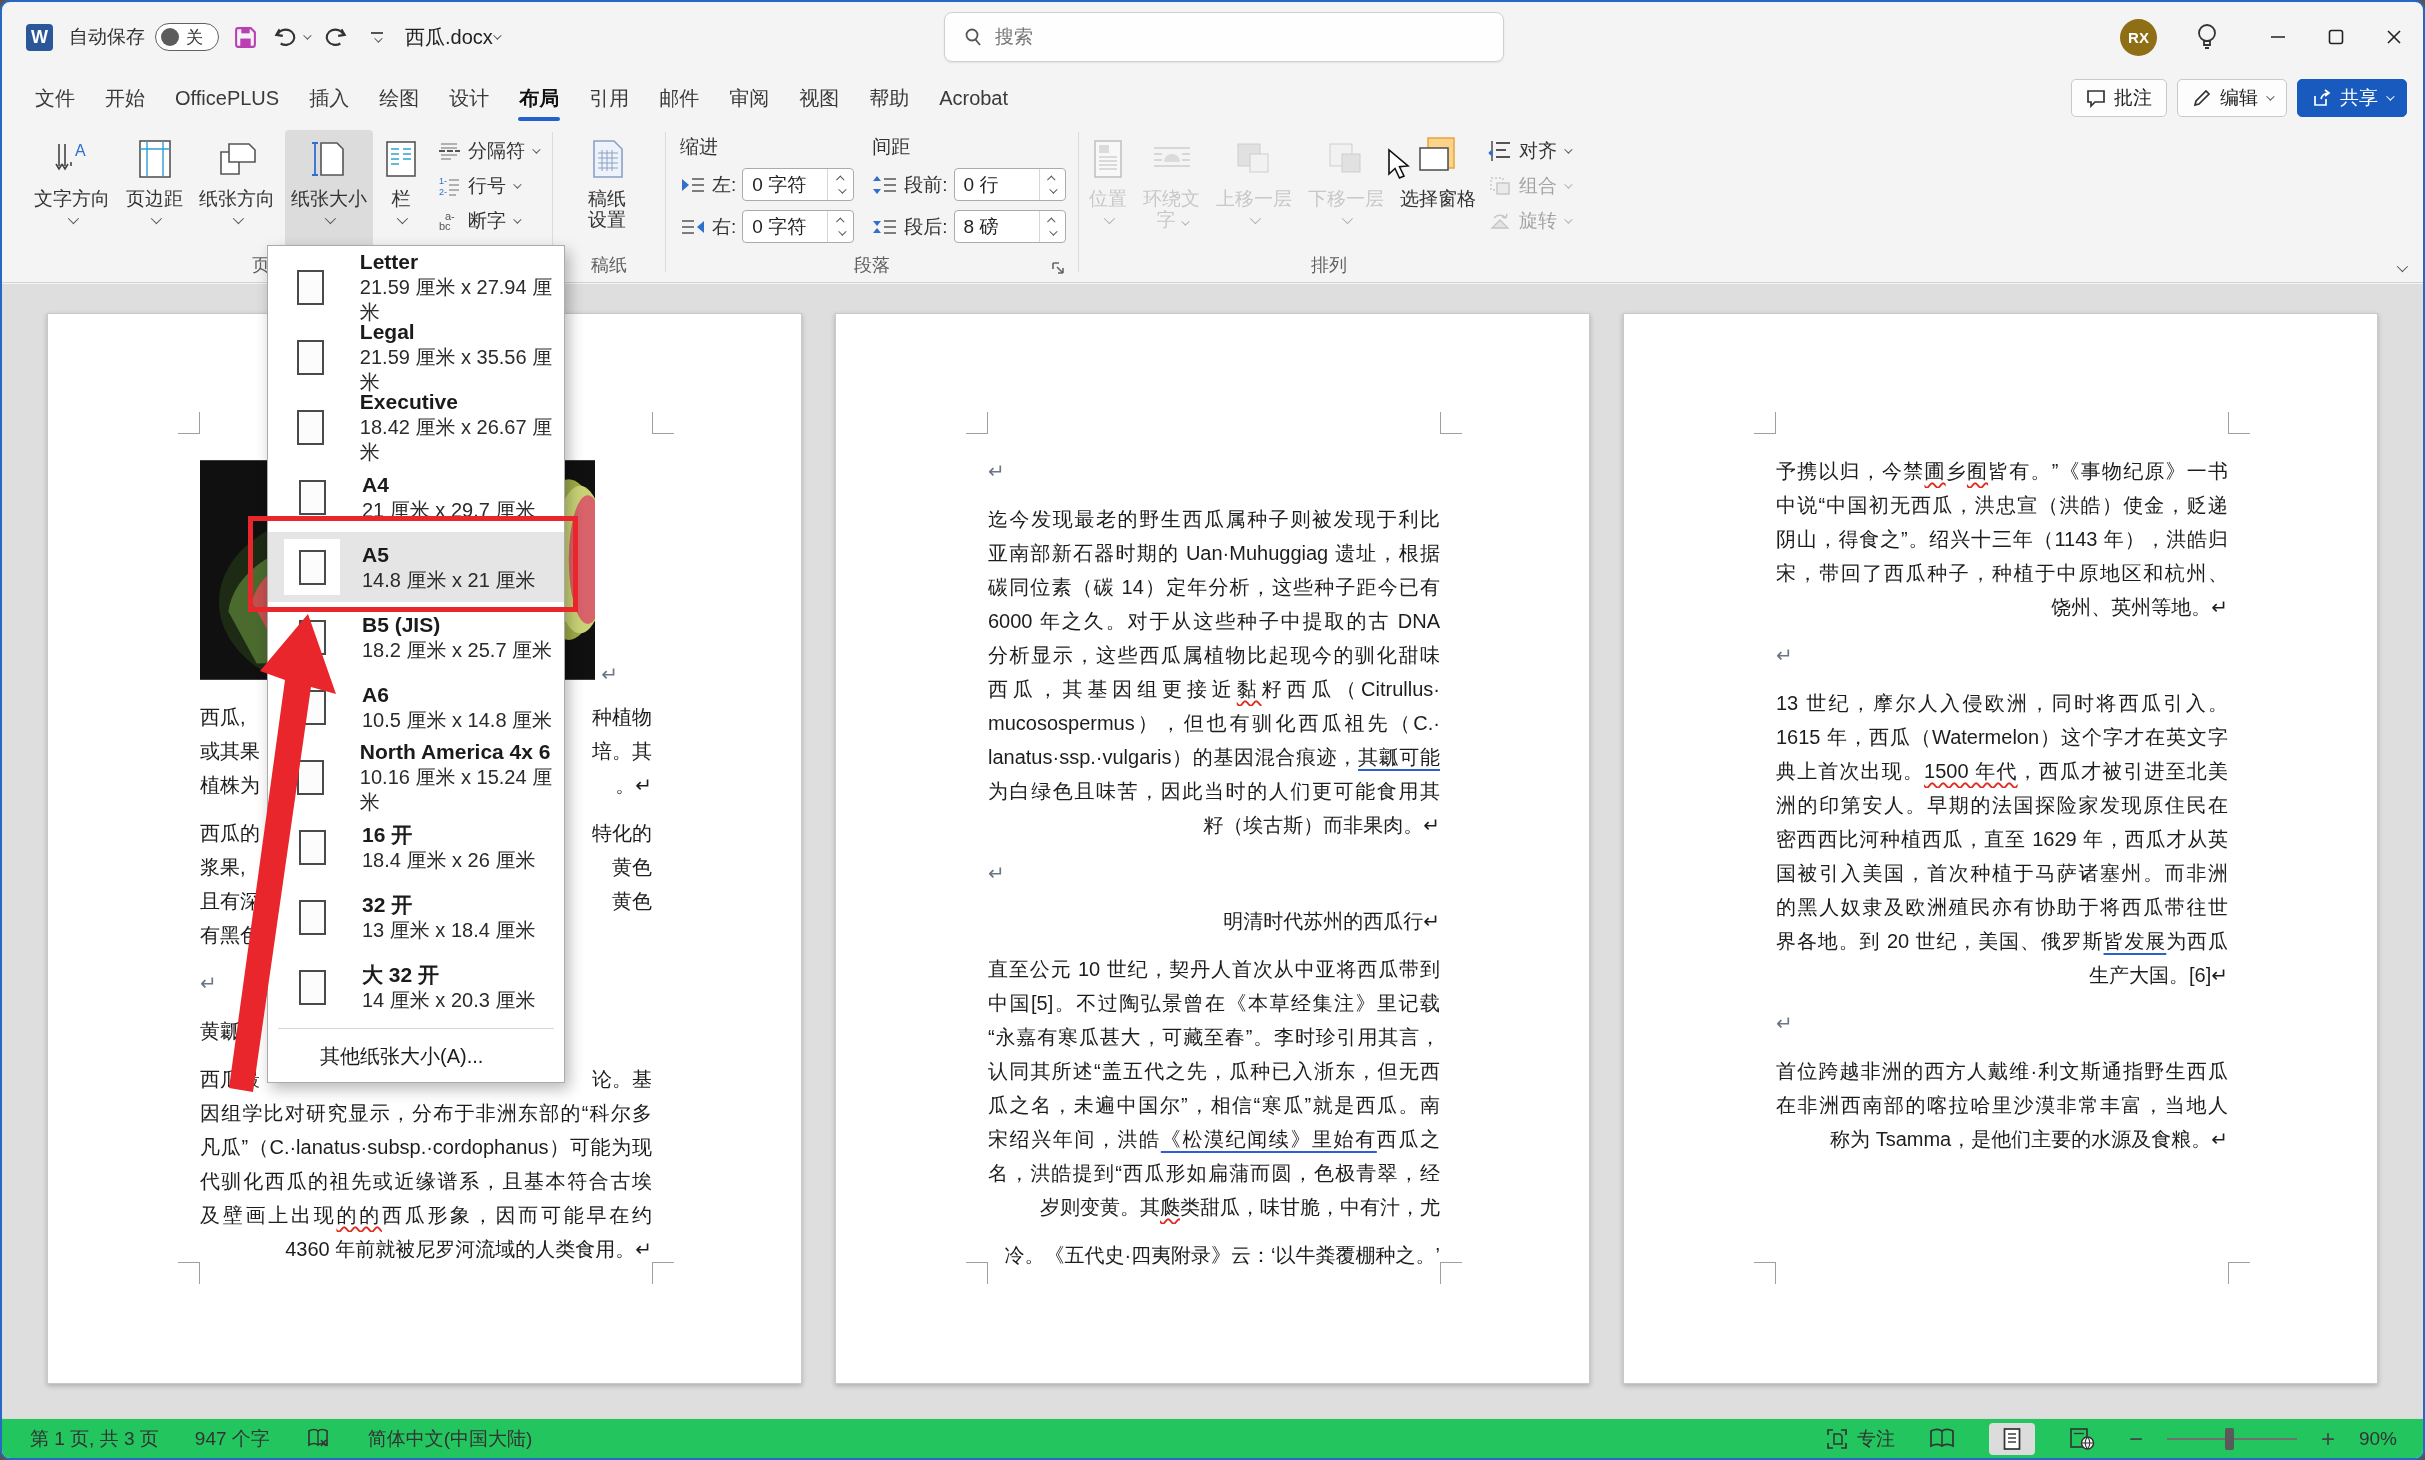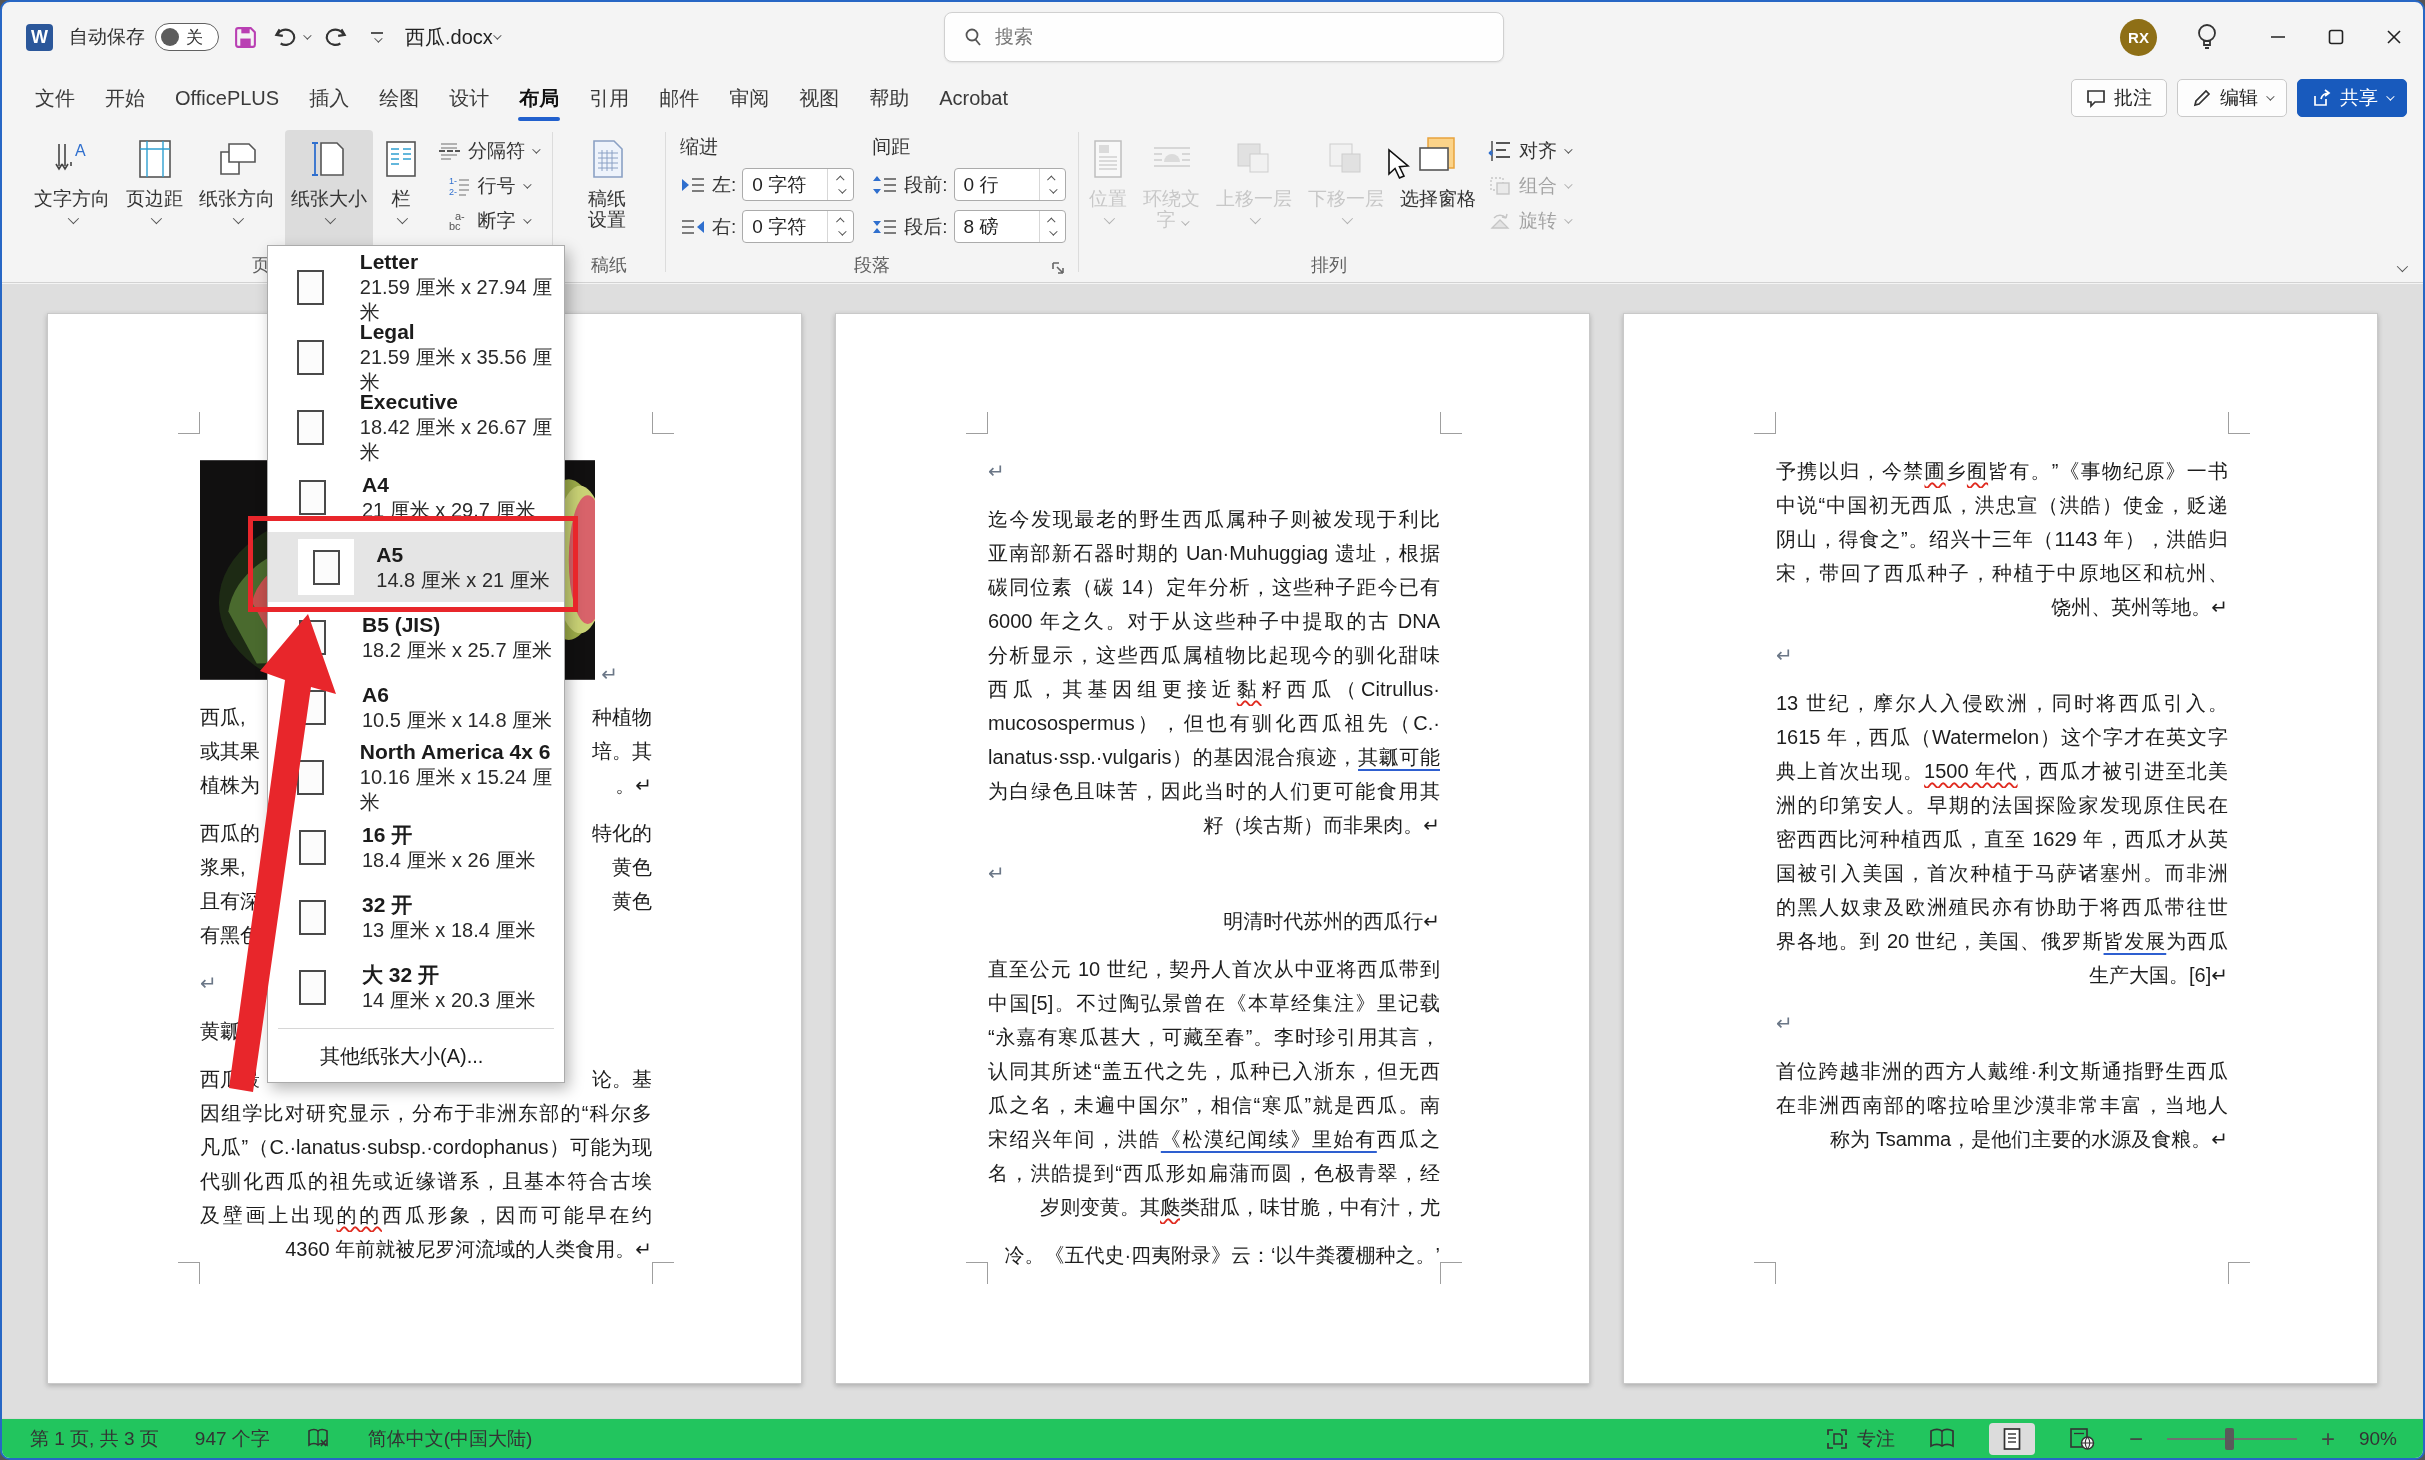--- a/index.html
+++ b/index.html
@@ -49,21 +49,21 @@
   .ribbon { height:159px; border-bottom:1px solid #d2d2d2; display:flex; padding-left:26px; position:relative; }
   .rgroup { position:relative; display:flex; padding-top:6px; height:158px; }
   .rsep { width:1px; background:#dcdcdc; margin:8px 4px 10px 4px; }
   .grouplabel { position:absolute; bottom:5px; left:0; right:0; text-align:center; font-size:18px; color:#5f5f5f; white-space:nowrap; }
   .bigbtn { display:flex; flex-direction:column; align-items:center; justify-content:flex-start;
     padding:6px 6px 0 6px; border-radius:4px; margin-right:4px; }
   .bigbtn .ic { height:46px; display:flex; align-items:center; }
   .bigbtn .lb { font-size:19px; color:#333; margin-top:6px; white-space:nowrap; text-align:center; line-height:21px; }
   .bigbtn .chev { margin-top:7px; }
   .bigbtn.pressed { background:#dcdcdc; }
-  .smallstack { display:flex; flex-direction:column; justify-content:flex-start; gap:9px; margin-left:8px; padding-top:8px;align-items:center; }
+  .smallstack { display:flex; flex-direction:column; justify-content:flex-start; gap:9px; margin-left:8px; padding-top:8px; }
   .smallbtn { display:flex; align-items:center; gap:7px; font-size:19px; color:#333; height:26px; }
   .disabled { opacity:.42; }
   .disabled .lb { color:#8a8a8a; }
   .para-col { display:flex; flex-direction:column; padding-top:4px; margin-left:10px; }
   .para-head { font-size:19px; color:#333; margin-bottom:8px; }
   .spinrow { display:flex; align-items:center; gap:6px; margin-bottom:9px; font-size:19px; color:#333; }
   .spin { width:112px; height:33px; border:1px solid #ababab; border-radius:4px; background:#fff;
     display:flex; align-items:center; }
   .spin input { border:none; outline:none; width:84px; font-size:19px; color:#222; padding-left:9px; background:transparent; }
   .steppers { border-left:1px solid #d7d7d7; height:100%; width:26px; display:flex; flex-direction:column;
@@ -90,21 +90,21 @@
   .crop { position:absolute; width:22px; height:22px; border-color:#9f9f9f; }
   .crop.tl { left:130px; top:98px;  border-right:1.5px solid #9f9f9f; border-bottom:1.5px solid #9f9f9f; }
   .crop.tr { left:604px; top:98px;  border-left:1.5px solid #9f9f9f;  border-bottom:1.5px solid #9f9f9f; }
   .crop.bl { left:130px; top:948px; border-right:1.5px solid #9f9f9f; border-top:1.5px solid #9f9f9f; }
   .crop.br { left:604px; top:948px; border-left:1.5px solid #9f9f9f;  border-top:1.5px solid #9f9f9f; }
 
   
   .papermenu { position:absolute; left:265px; top:243px; width:298px; background:#fff;
     border:1px solid #ababab; box-shadow:4px 6px 14px rgba(0,0,0,.28); padding:6px 0 8px 0; z-index:50; }
   .menu-item { height:70px; display:flex; align-items:center; padding-left:16px; }
-  .menu-item.selected { background:#e5e5e5;justify-content:center; }
+  .menu-item.selected { background:#e5e5e5; }
   .mi-iconbox { width:56px; height:56px; display:flex; align-items:center; justify-content:center; }
   .menu-item.selected .mi-iconbox { background:#fff; }
   .mi-paper { width:27px; height:35px; background:#fcfcfc; border:2px solid #4a4a4a; }
   .mi-text { margin-left:22px; }
   .mi-title { font-size:21px; font-weight:bold; color:#1b1b1b; line-height:26px; }
   .mi-size { font-size:20px; color:#2b2b2b; line-height:25px; }
   .menu-sep { height:1px; background:#d6d6d6; margin:6px 10px; }
   .menu-more { font-size:20px; color:#1b1b1b; padding:8px 0 4px 52px; }
 
   

